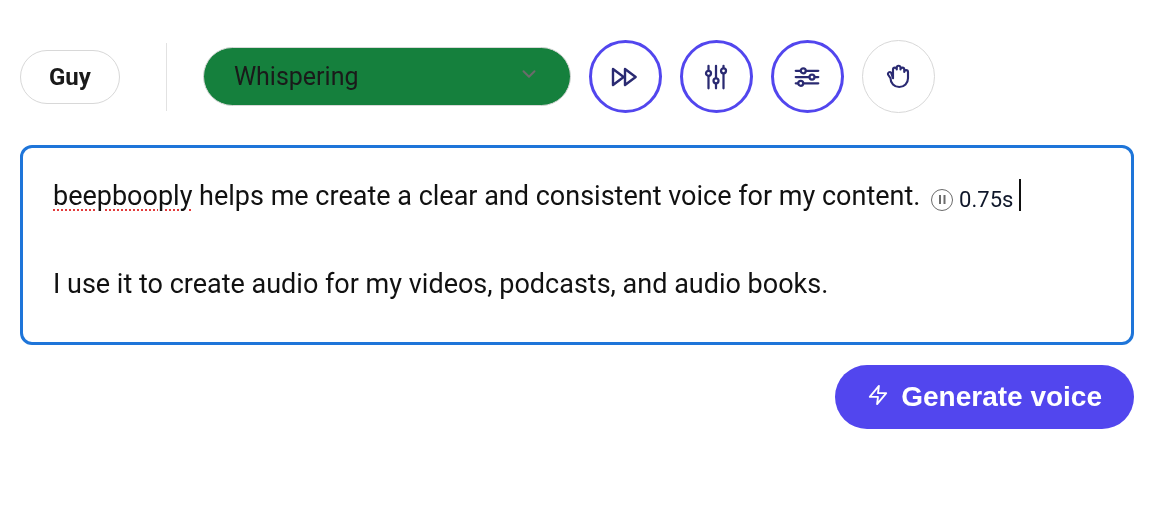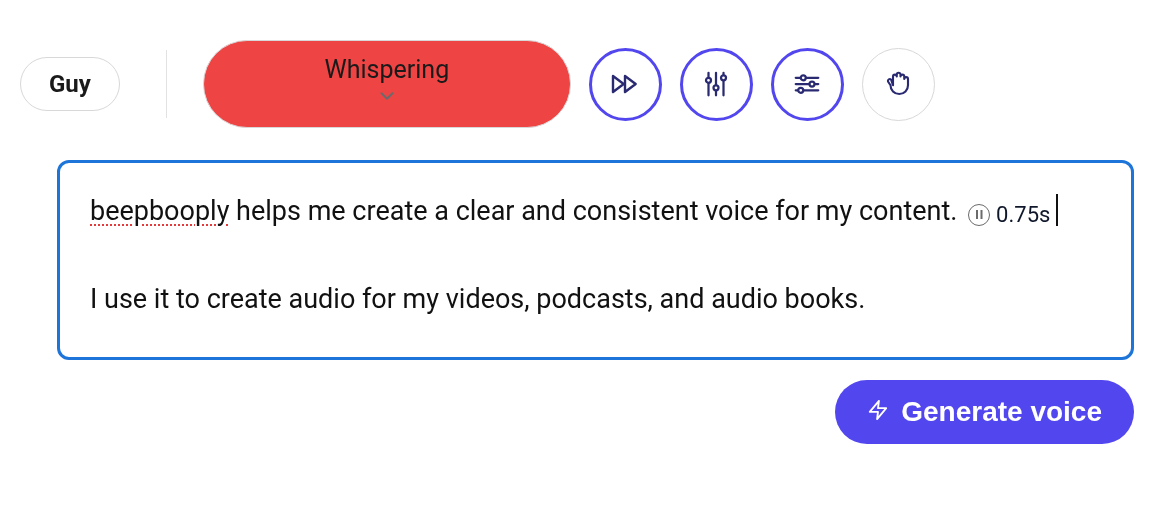--- a/index.html
+++ b/index.html
@@ -27,29 +27,28 @@
     }
     .divider {
       width: 1px;
       height: 68px;
       background: #e2e2e2;
       margin: 0 18px 0 28px;
     }
     .style-select {
       display: flex;
       align-items: center;
-      justify-content: center;
+      justify-content: space-between;
       border: 1.5px solid #d8d8d8;
       border-radius: 999px;
       padding: 14px 30px;
       width: 368px;
       font-size: 25px;
       color: #1a1a1a;
-      background: #ef4444;
-      flex-direction: column;
+      background: #15803d;
     }
     .style-select .chev {
       color: #6b6b6b;
     }
     .icon-btn {
       width: 73px;
       height: 73px;
       border-radius: 50%;
       display: flex;
       align-items: center;
@@ -62,21 +61,20 @@
 
     .editor {
       margin-top: 28px;
       border: 3px solid #1e75d9;
       border-radius: 12px;
       padding: 26px 30px 34px 30px;
       font-size: 27px;
       line-height: 1.7;
       color: #111;
       background: #fff;
-      margin-left: 37px;
     }
     .spellerr {
       text-decoration-line: underline;
       text-decoration-style: dotted;
       text-decoration-color: #e33b3b;
       text-decoration-thickness: 2px;
       text-underline-offset: 4px;
     }
     .pause-chip {
       display: inline-flex;

